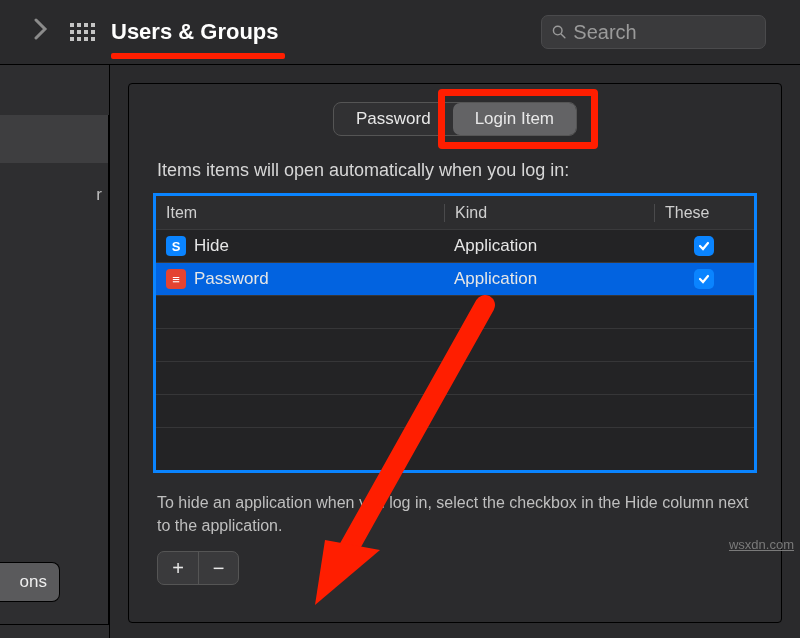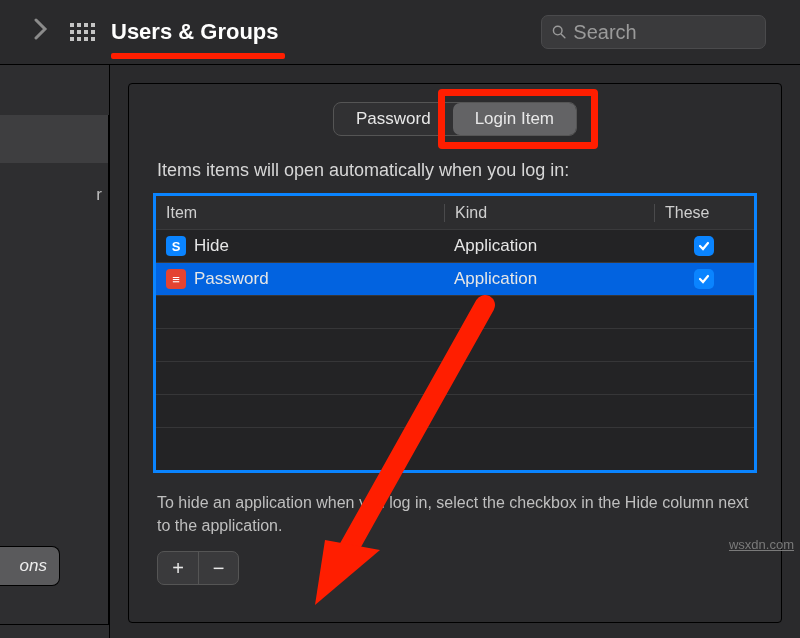--- a/index.html
+++ b/index.html
@@ -94,31 +94,30 @@
 }
 .side-txt {
   color: #bfbfbf;
   font-size: 17px;
   padding: 22px 0 0 0;
   text-align: right;
   padding-right: 6px;
 }
 .side-btn {
   position: absolute;
-  left: 0; bottom: 52px;
+  left: 0; bottom: 36px;
   height: 40px; width: 60px;
   background: #5a5a5c;
   border: 1px solid #000;
   border-left: none;
   border-radius: 0 8px 8px 0;
   color: #eee;
   display: flex; align-items: center; justify-content: flex-end;
   padding-right: 12px;
   font-size: 17px;
-  font-style: italic;
 }
 
 
 .main {
   flex: 1;
   padding: 18px 18px 18px 18px;
   position: relative;
 }
 .panel {
   border: 1px solid #000;

